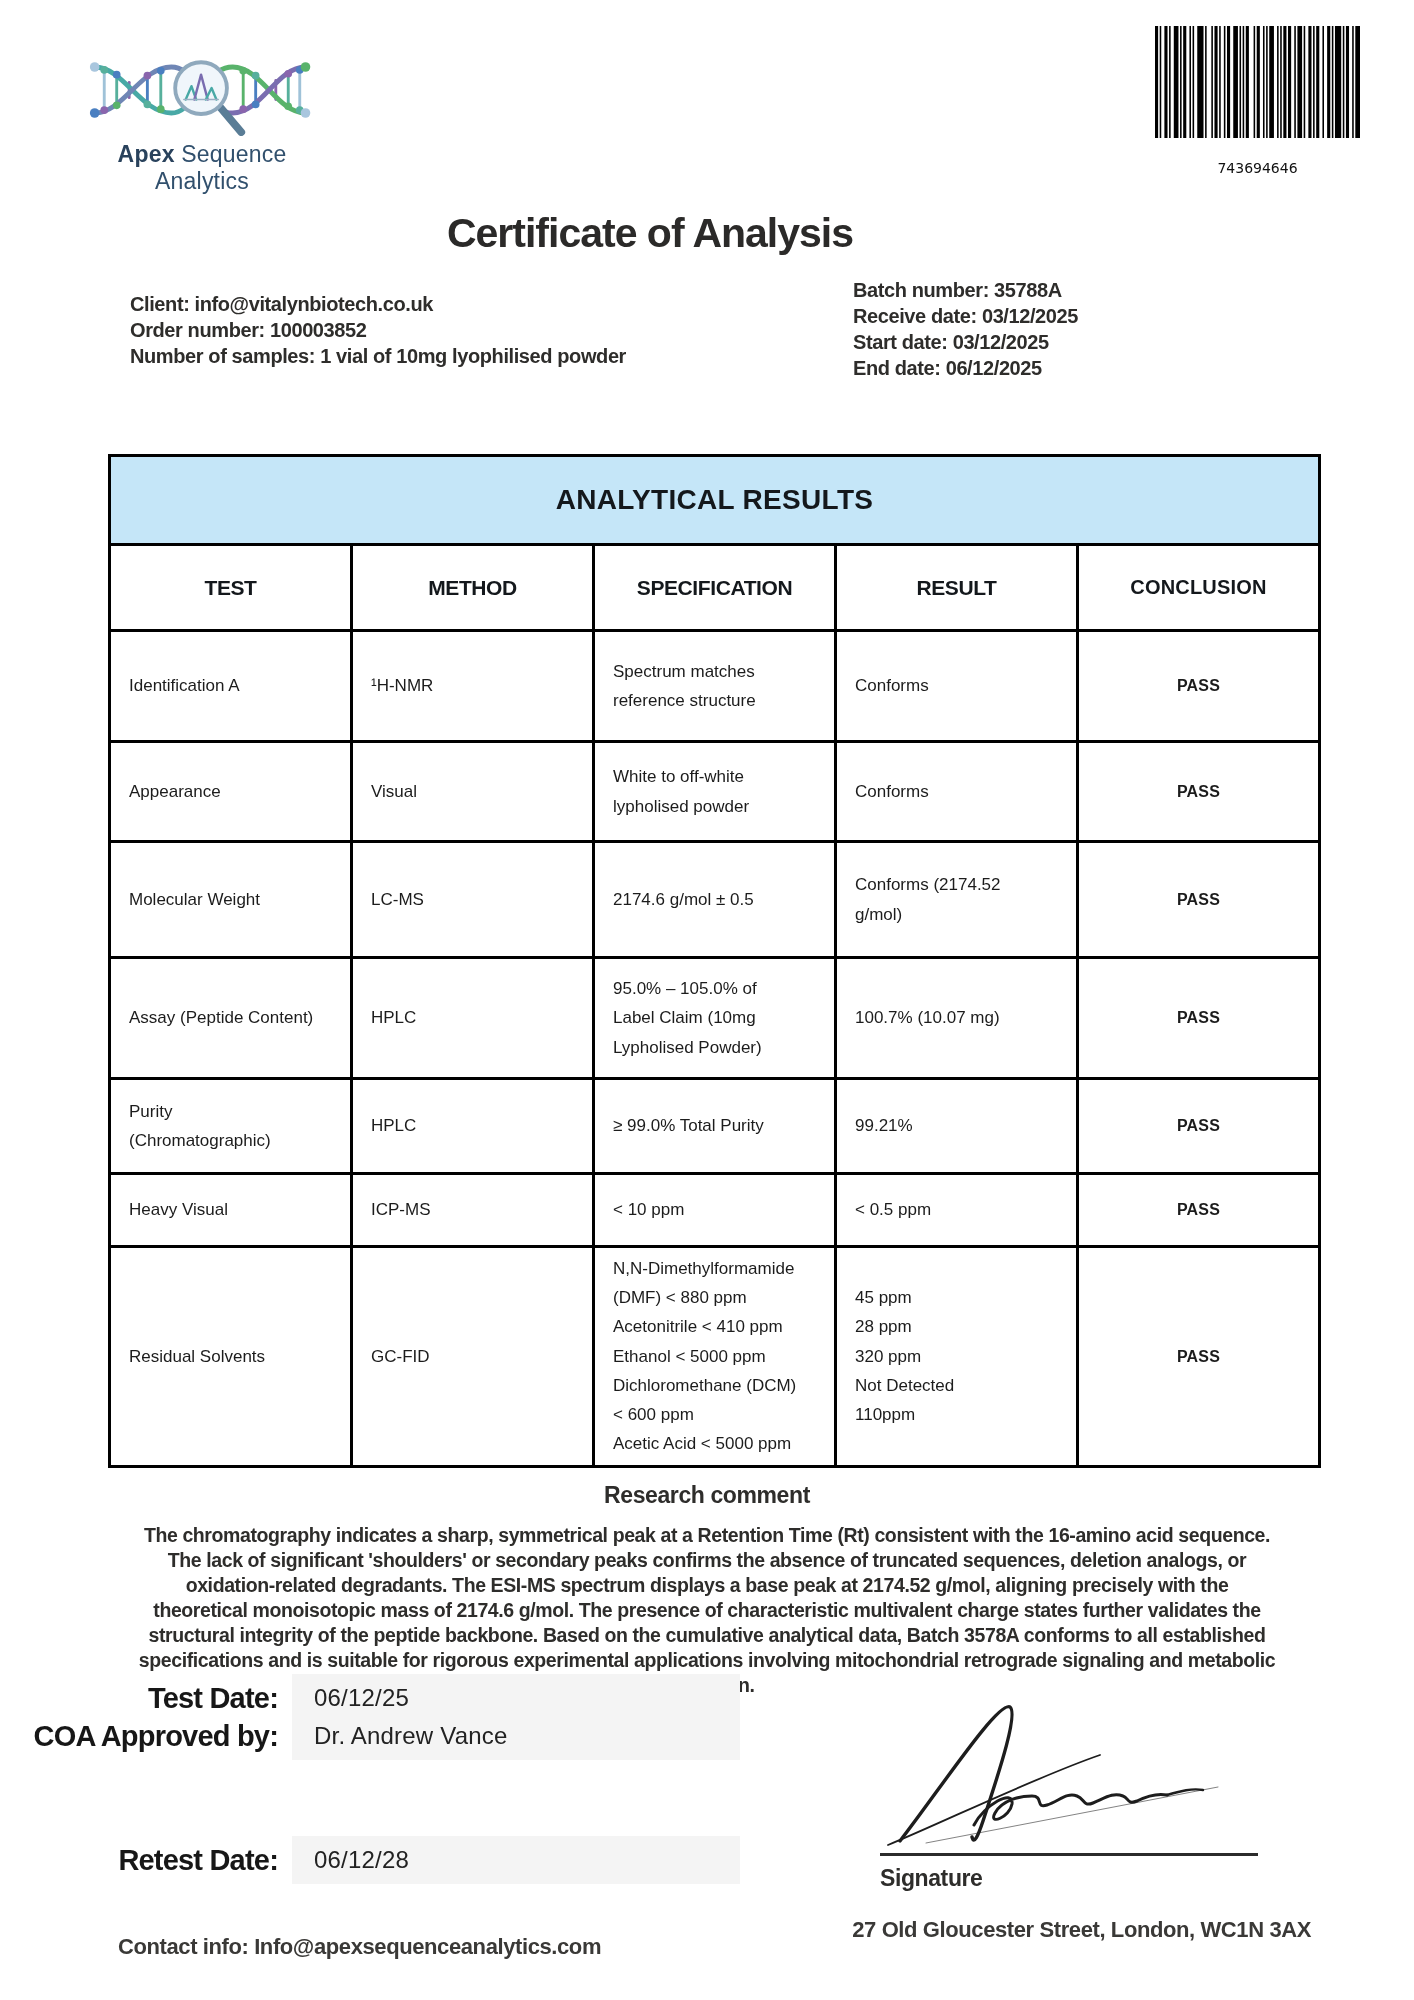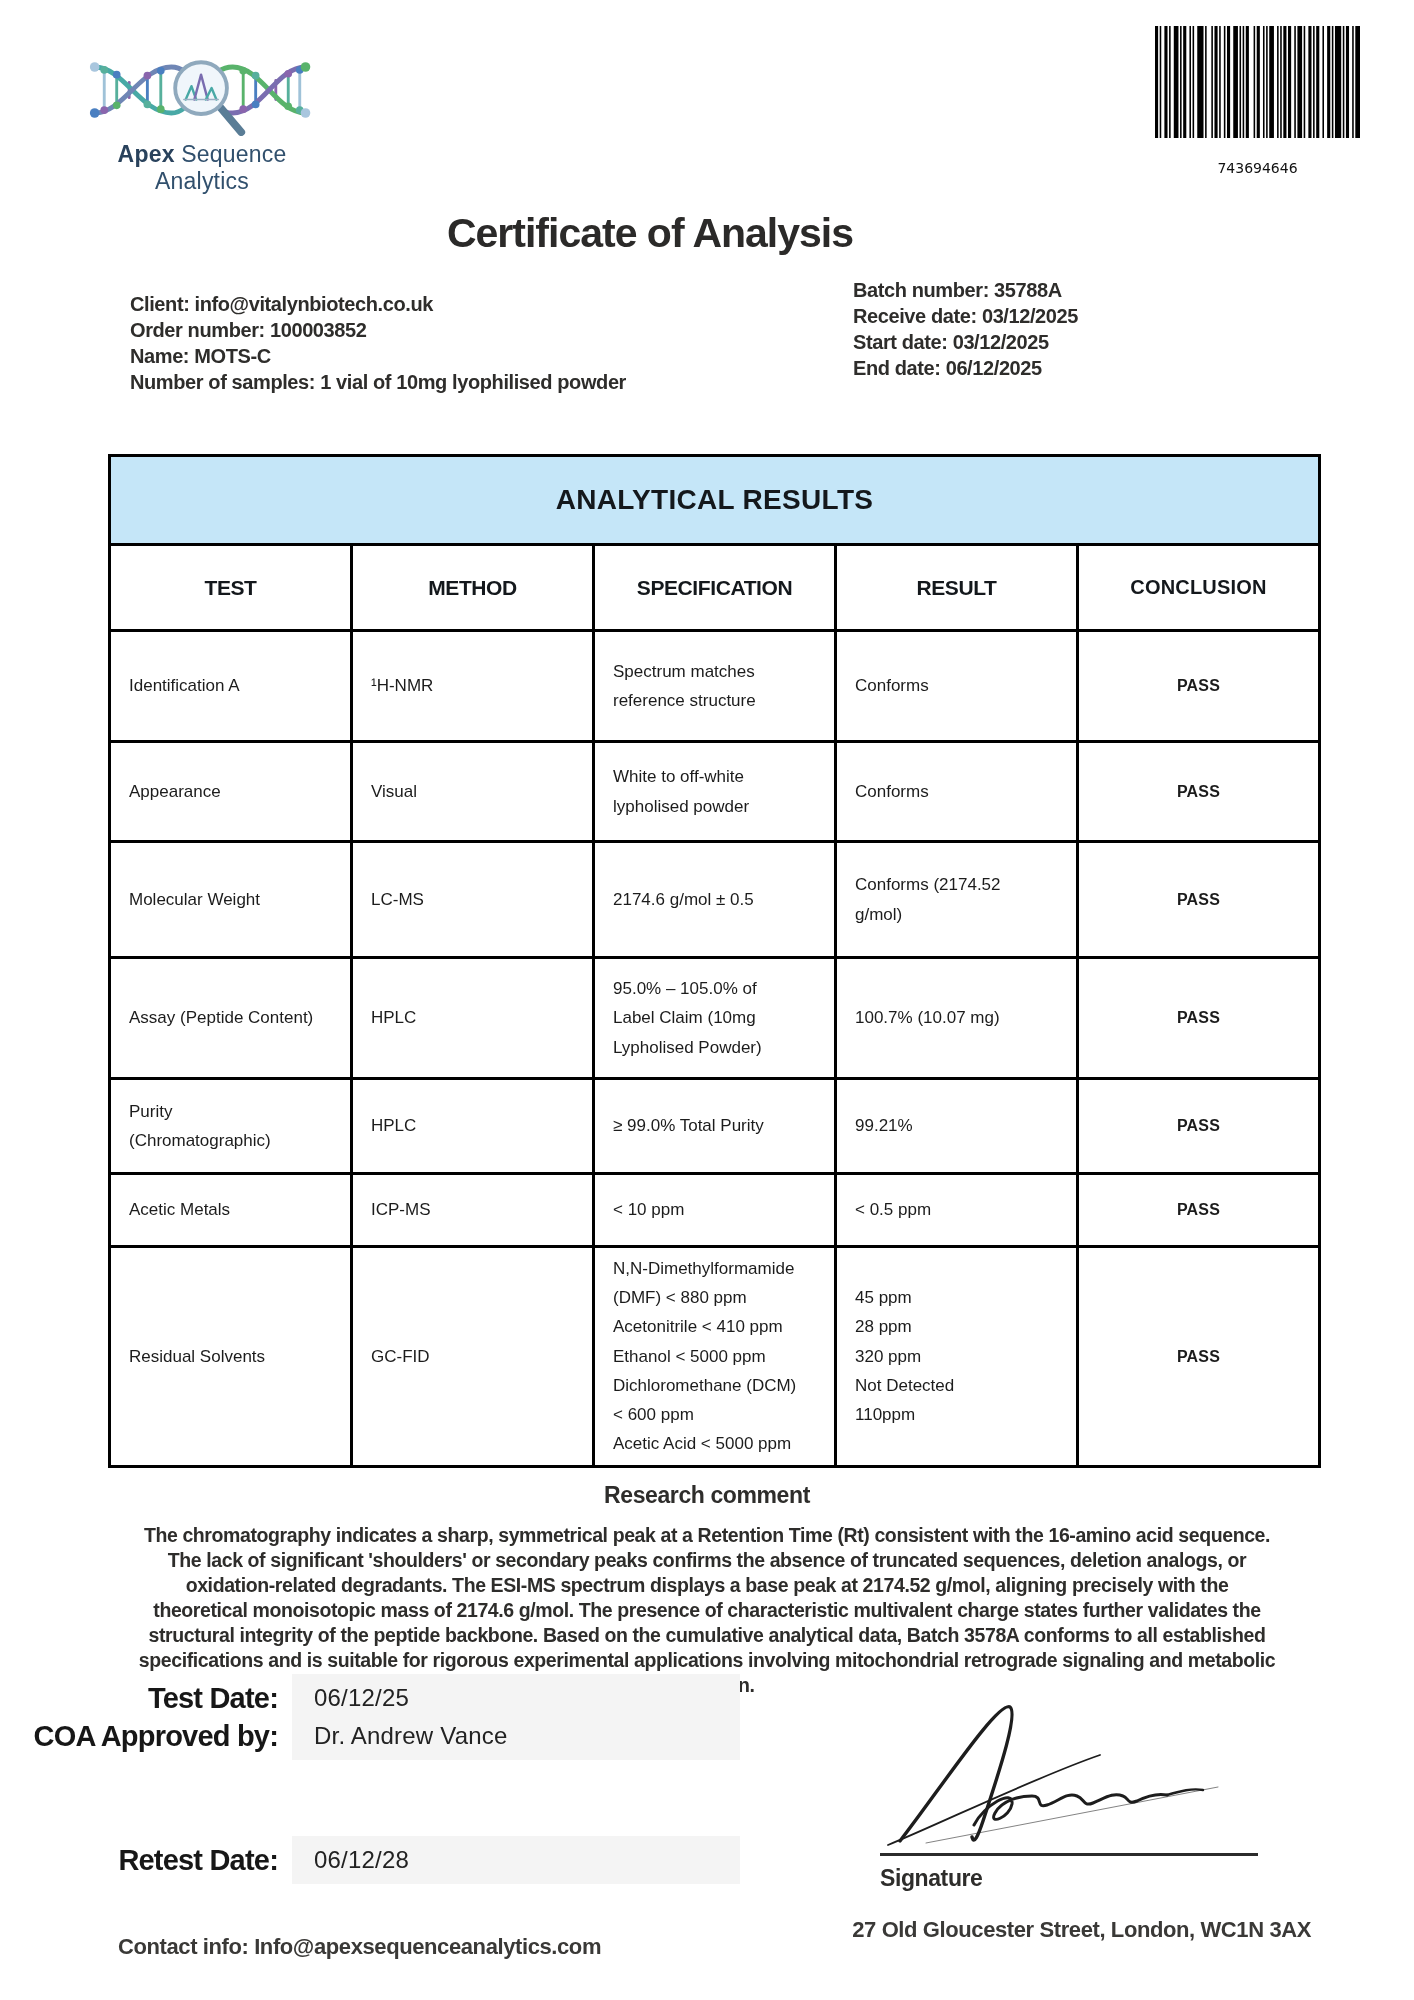--- a/index.html
+++ b/index.html
@@ -181,21 +181,20 @@
         <rect x="200.30534351145033" y="0" width="4.694656488549619" height="112" fill="#000"></rect>
       </svg>
     <div class="barcode-number">743694646</div>
   </div>
 
   <div class="doc-title cond">Certificate of Analysis</div>
 
   <div class="client-block" id="client-block">
       <div class="info-line cond">Client: info@vitalynbiotech.co.uk</div>
       <div class="info-line cond">Order number: 100003852</div>
-      <div class="info-line cond">Name: MOTS-C</div>
       <div class="info-line cond">Number of samples: 1 vial of 10mg lyophilised powder</div>
     </div>
 
   <div class="batch-block" id="batch-block">
       <div class="info-line cond">Batch number: 35788A</div>
       <div class="info-line cond">Receive date: 03/12/2025</div>
       <div class="info-line cond">Start date: 03/12/2025</div>
       <div class="info-line cond">End date: 06/12/2025</div>
     </div>
 
@@ -255,21 +254,21 @@
         </tr>
         <tr style="height: 95px;">
           <td class="cell-test pre">Purity
 (Chromatographic)</td>
           <td class="cell-method">HPLC</td>
           <td class="cell-spec pre">≥ 99.0% Total Purity</td>
           <td class="cell-result pre">99.21%</td>
           <td class="cell-concl">PASS</td>
         </tr>
         <tr style="height: 73px;">
-          <td class="cell-test pre">Acetic Metals</td>
+          <td class="cell-test pre">Heavy Visual</td>
           <td class="cell-method">ICP-MS</td>
           <td class="cell-spec pre">&lt; 10 ppm</td>
           <td class="cell-result pre">&lt; 0.5 ppm</td>
           <td class="cell-concl">PASS</td>
         </tr>
         <tr style="height: 207px;">
           <td class="cell-test pre">Residual Solvents</td>
           <td class="cell-method">GC-FID</td>
           <td class="cell-spec pre">N,N-Dimethylformamide
 (DMF) &lt; 880 ppm

